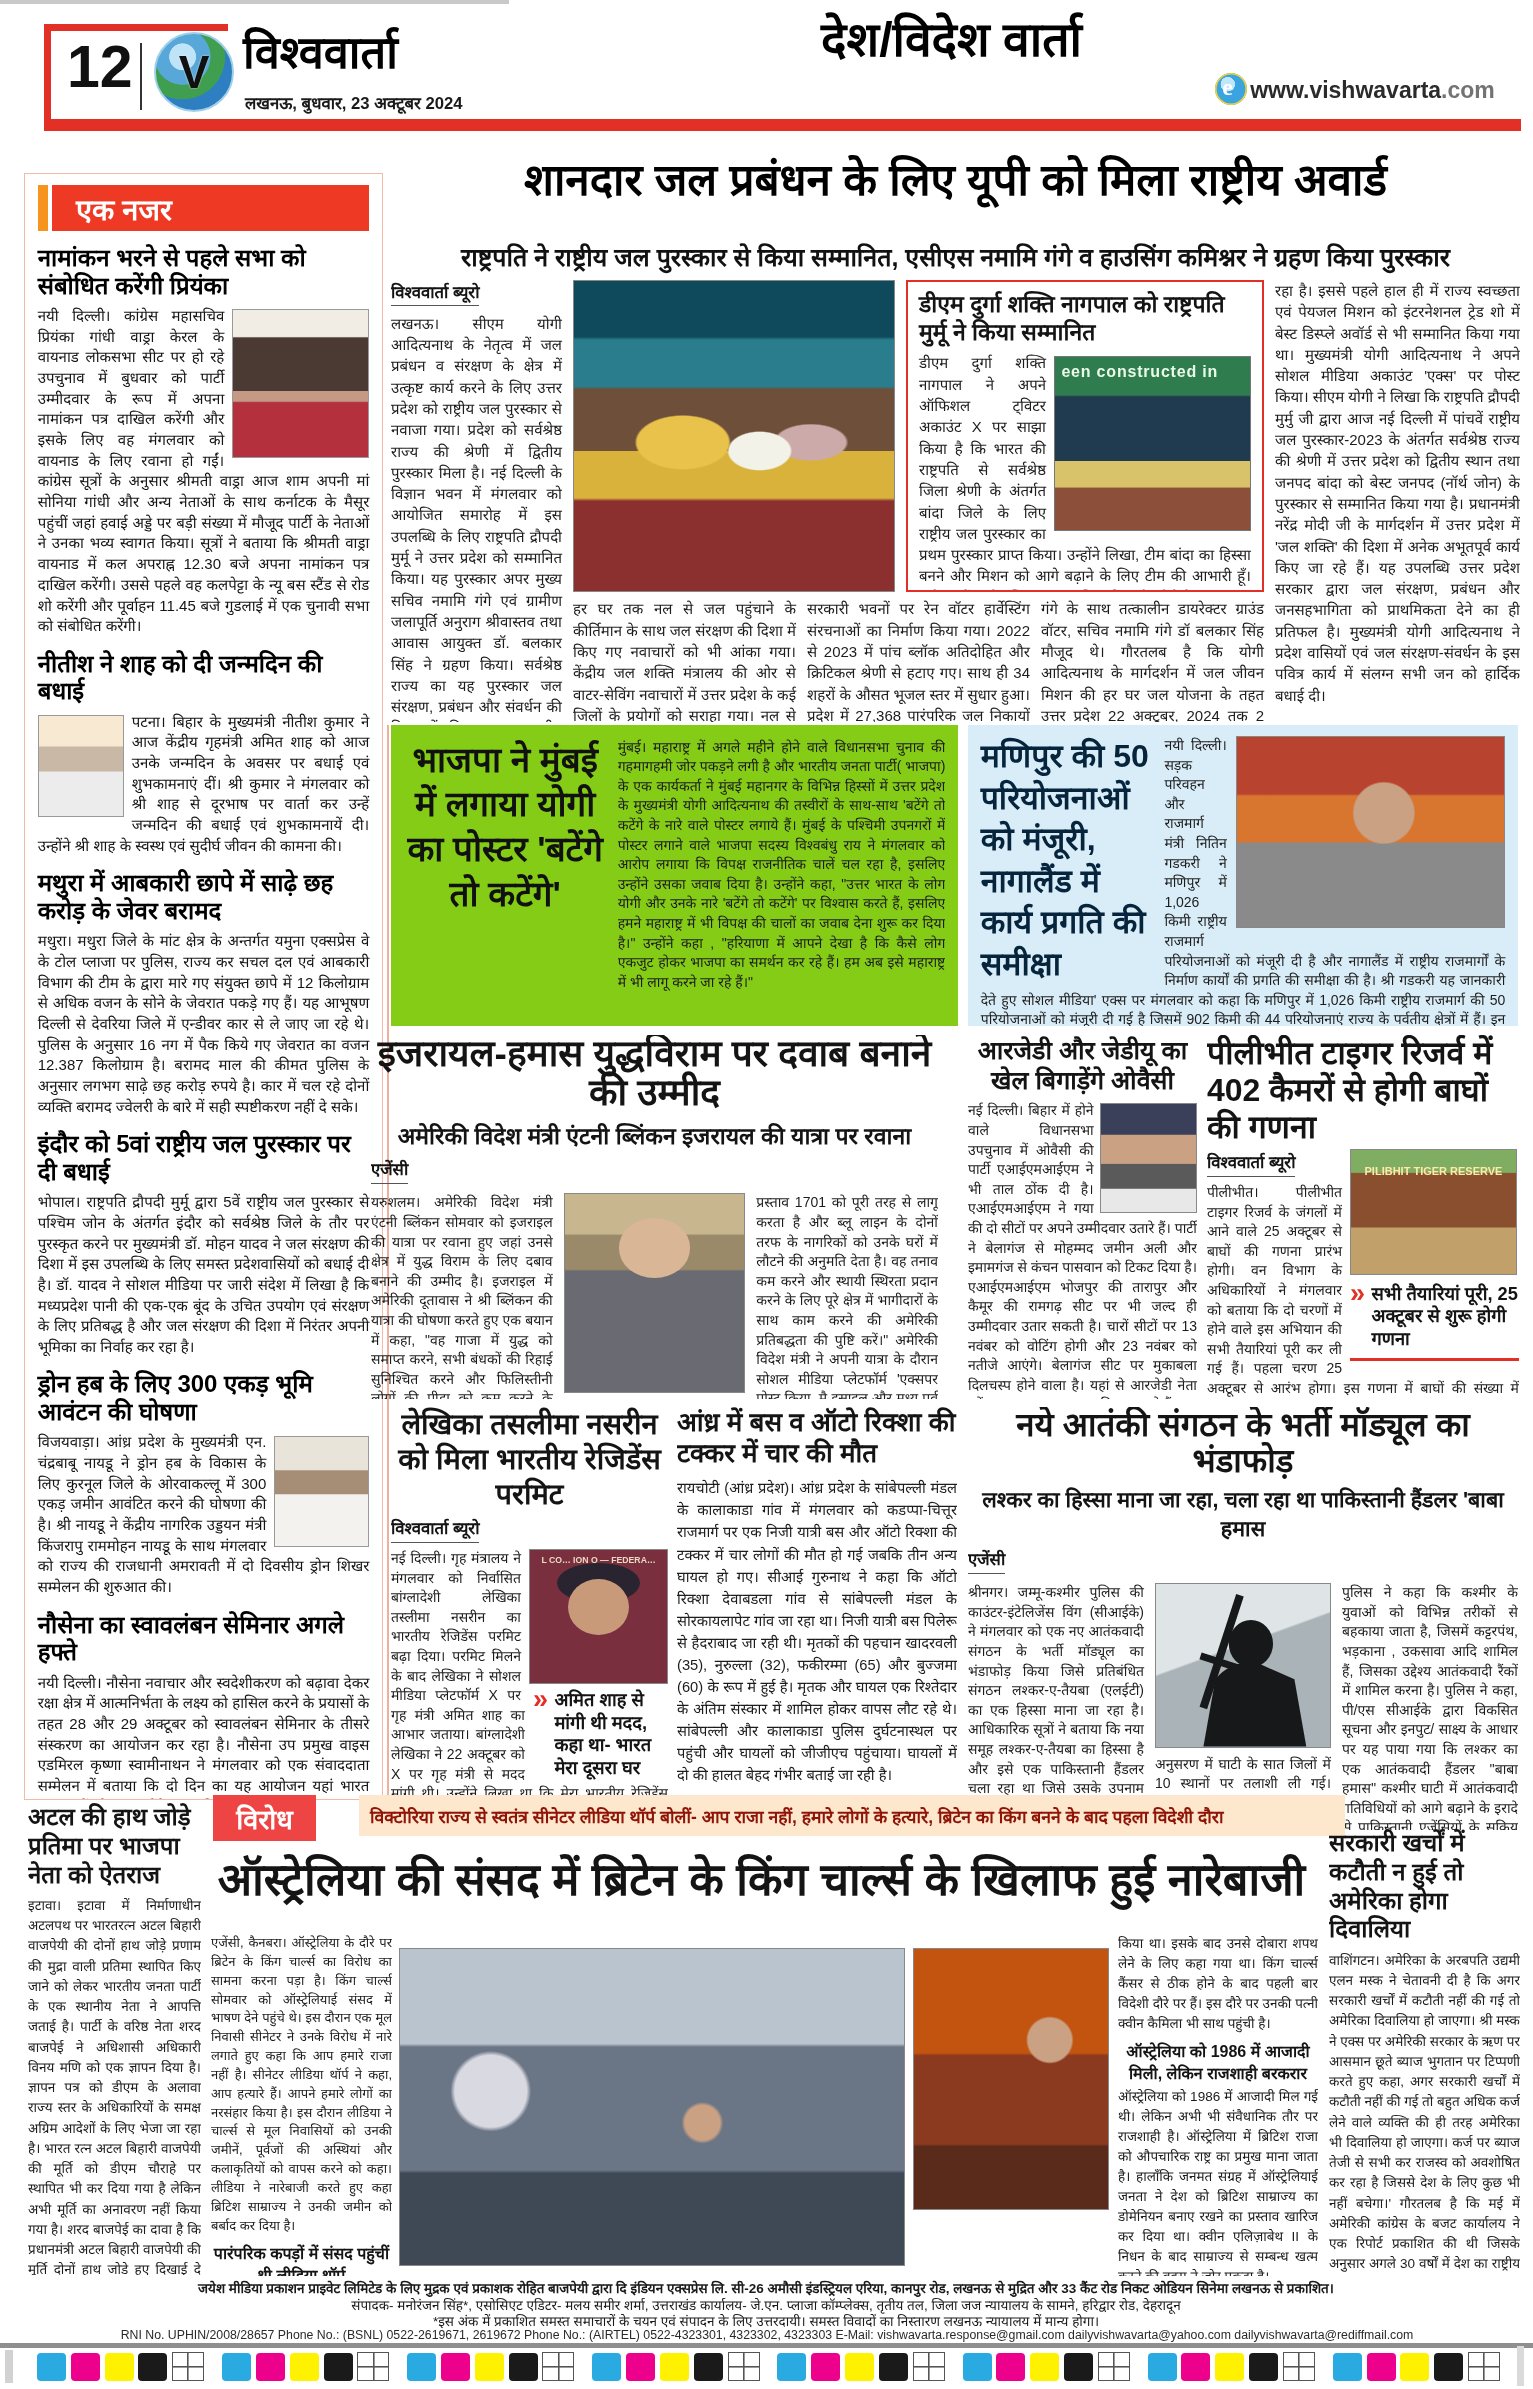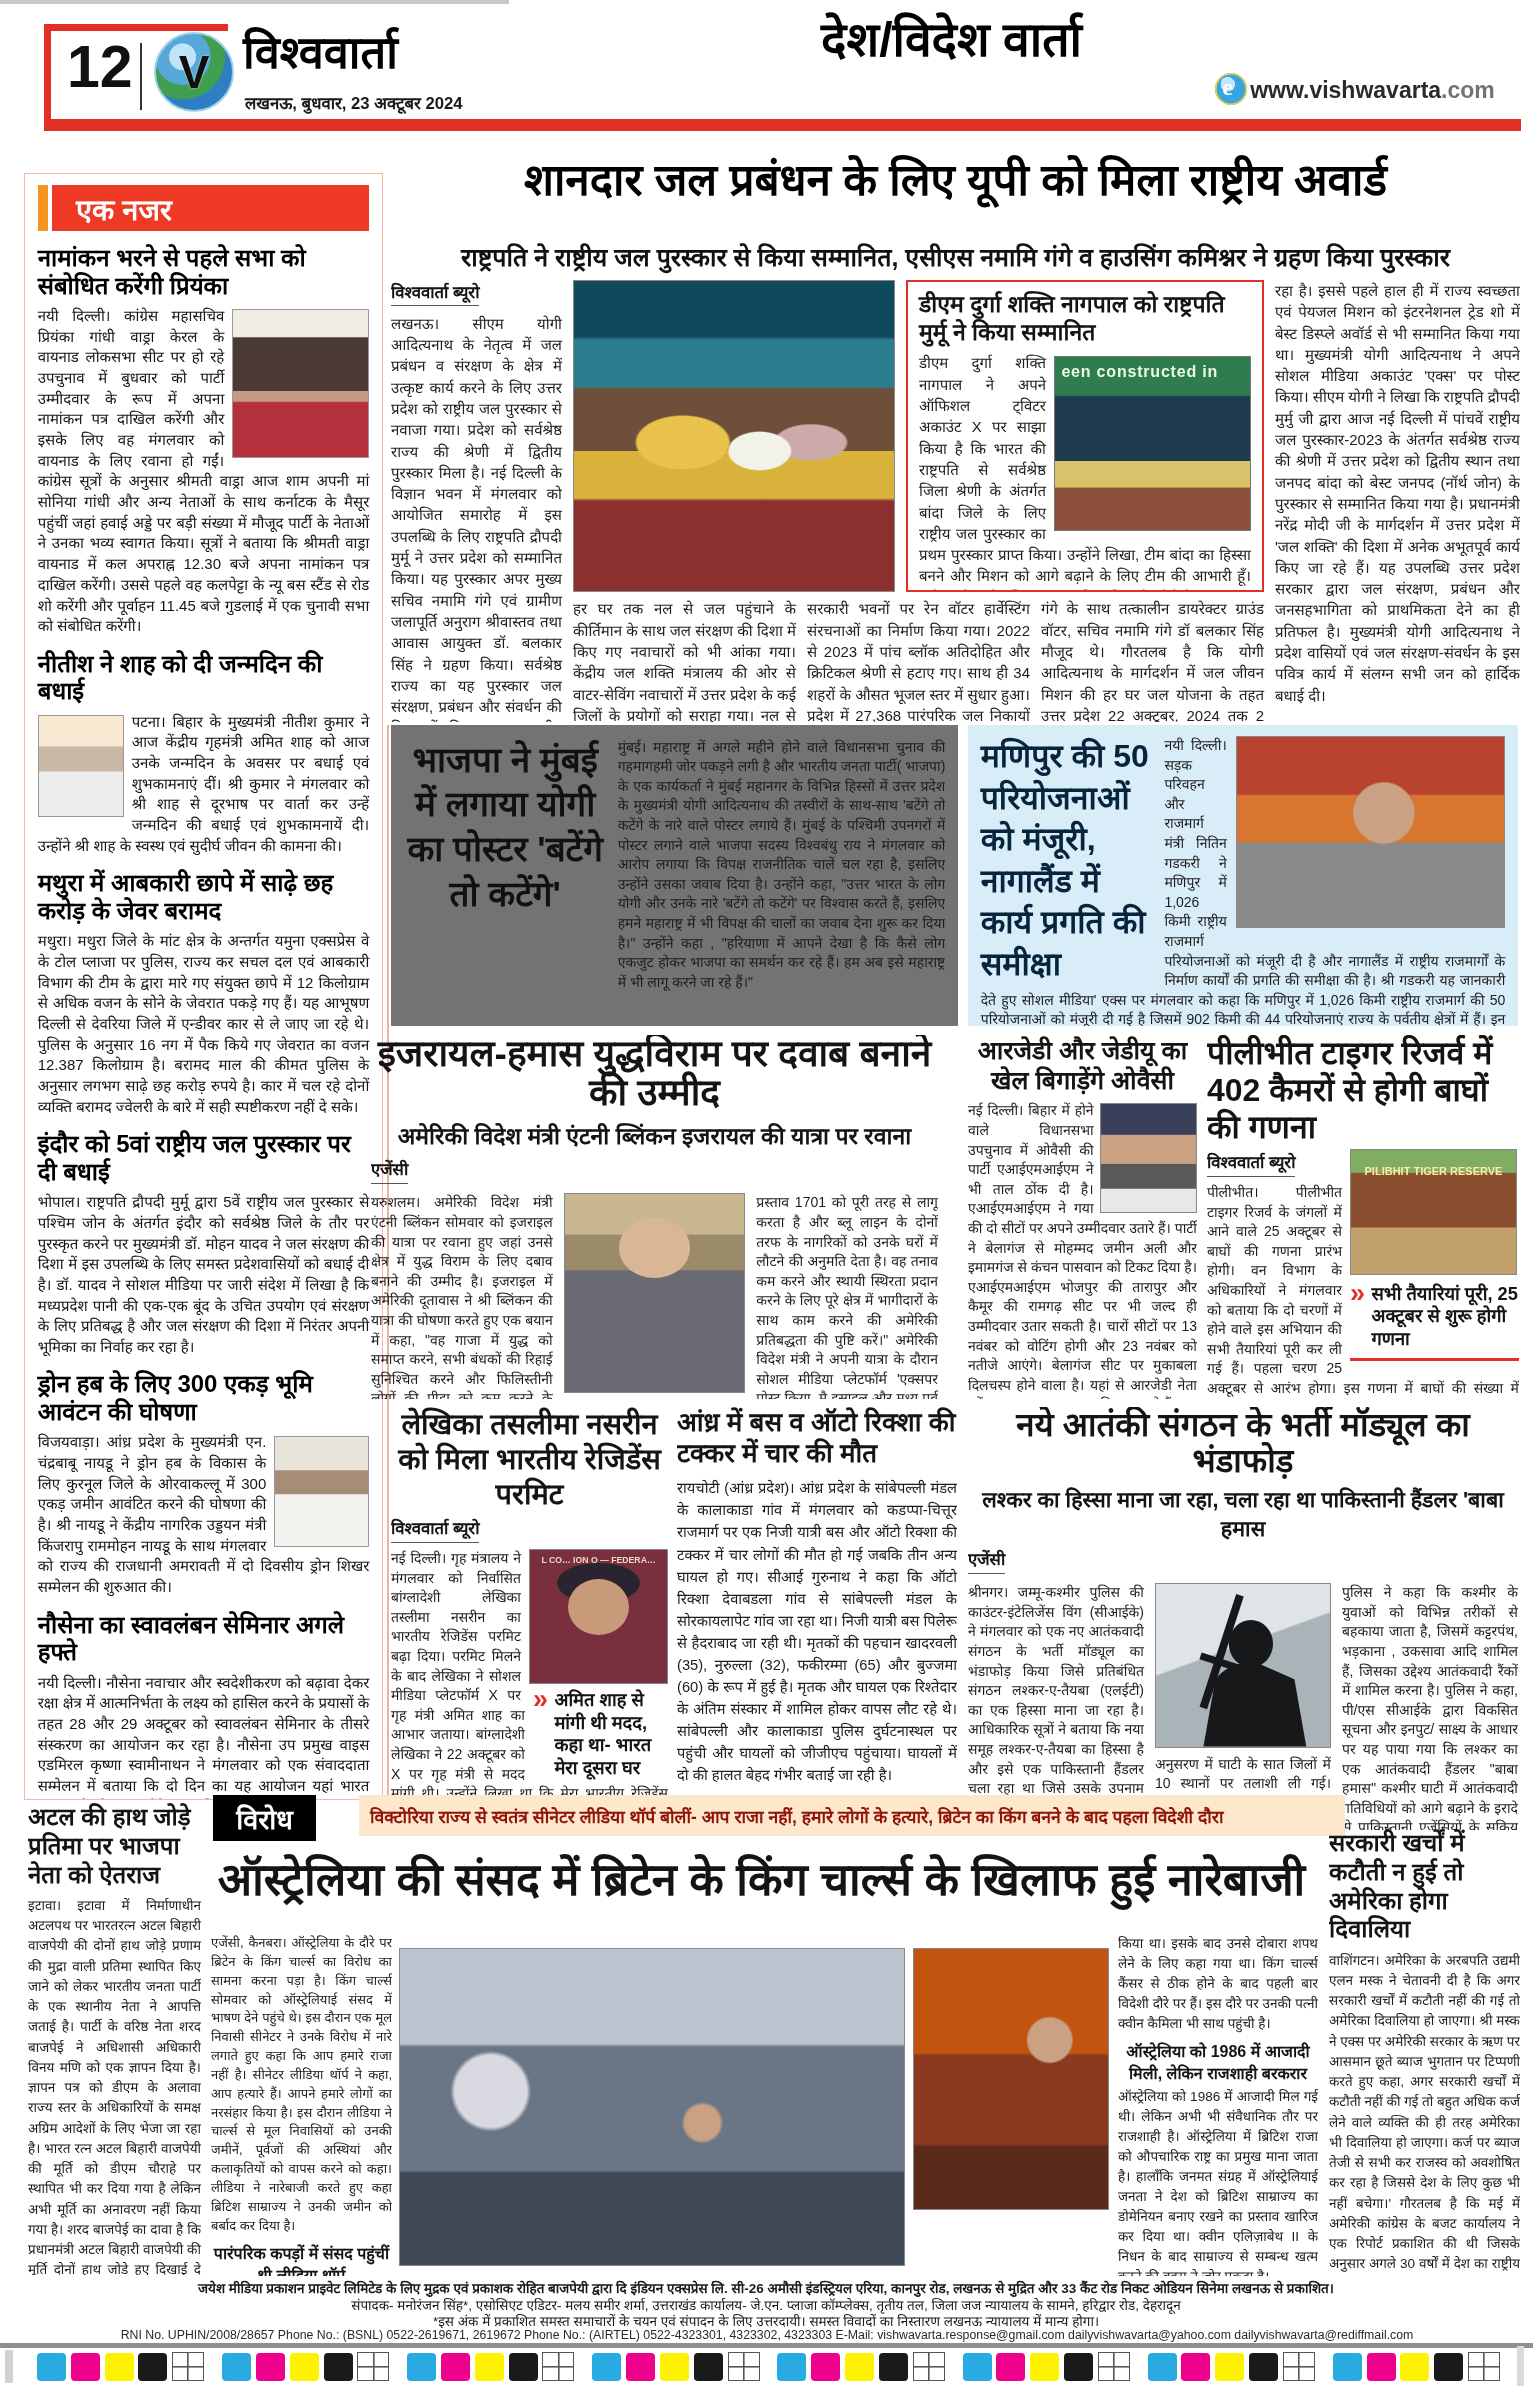--- a/index.html
+++ b/index.html
@@ -54,21 +54,21 @@
      background:radial-gradient(ellipse at 30% 40%,#e8c24a 0 18%,transparent 19%),radial-gradient(ellipse at 60% 45%,#f2f2e8 0 14%,transparent 15%),radial-gradient(ellipse at 80% 40%,#caa 0 12%,transparent 13%);}
   .dmbox{grid-row:1;grid-column:3;border:2.4px solid #e23026;padding:8px 11px;box-sizing:border-box;overflow:hidden;}
   .dmbox-h{font-size:23px;font-weight:bold;line-height:1.22;margin-bottom:6.4px;}
   .ph-dm{float:right;width:197px;height:175px;margin:3.2px 0 4.8px 8px;border:0.8px solid #777;position:relative;
      background:linear-gradient(180deg,#2f7d4f 0 22%,#203a4f 23% 60%,#d8c26a 45% 75%,#8c4f3a 76% 100%);}
   .ph-dm .ovl{position:absolute;top:6.4px;left:6.4px;right:3.2px;color:#eafbe7;font-size:16px;font-weight:bold;letter-spacing:0.8px;}
   .lead-right{grid-row:1/3;grid-column:4;}
   .lead-col1{grid-row:1/3;grid-column:1;}
   .lead-under{grid-row:2;grid-column:2/4;column-count:3;column-gap:11px;}
   
-  .peachbox{background:#737373;display:flex;box-sizing:border-box;padding:12.7px;}
+  .peachbox{background:#84cc16;display:flex;box-sizing:border-box;padding:12.7px;}
   .peach-h{width:203px;font-size:35px;font-weight:bold;line-height:1.28;color:#111;padding-right:11px;text-align:center;}
   .bluebox{background:#d9edf8;box-sizing:border-box;padding:11px 12.7px;}
   .blue-h{float:left;width:171px;font-size:32px;font-weight:bold;line-height:1.3;color:#06243c;margin-right:12.7px;}
   .ph-gadkari{float:right;width:269px;height:192px;margin:0 0 6.4px 9.5px;border:0.8px solid #888;
      background:radial-gradient(circle at 55% 40%,#caa183 0 16%,transparent 17%),linear-gradient(180deg,#b8432f 0 30%,#d8752f 31% 55%,#8a8a8a 56% 100%);}
   
   .isr-h{font-size:37px;font-weight:bold;line-height:1.05;}
   .isr-sub{font-size:23px;font-weight:bold;}
   .grid3{display:grid;grid-template-columns:1fr 1fr 1fr;gap:11px;}
   .ph-blinken{width:100%;height:200px;border:0.8px solid #888;margin-bottom:6.4px;
@@ -93,21 +93,21 @@
   .ph-taslima .bg1{position:absolute;top:4.8px;left:3.2px;right:3.2px;color:#e8d9c2;font-size:8.7px;font-weight:bold;text-align:center;}
   .ph-taslima .face{position:absolute;left:28%;top:22%;width:44%;height:42%;border-radius:50%;background:#c99a7a;}
   .ph-taslima .hair{position:absolute;left:20%;top:10%;width:60%;height:30%;border-radius:50%;background:#2a2430;}
   
   .ter-h{font-size:33px;font-weight:bold;line-height:1.1;}
   .ter-sub{font-size:21.5px;font-weight:bold;}
   .ph-militant{width:100%;height:165px;border:0.8px solid #888;margin-bottom:6.4px;
      background:linear-gradient(160deg,#dfe4e6 0 40%,#aab4b8 41% 100%);}
   
   .atal-h{font-size:24px;font-weight:bold;line-height:1.2;}
-  .virodh{background:#000000;color:#fff;font-size:27px;font-weight:bold;display:flex;align-items:center;justify-content:center;}
+  .virodh{background:#ef4444;color:#fff;font-size:27px;font-weight:bold;display:flex;align-items:center;justify-content:center;}
   .strip{background:#fde7cd;color:#8f1407;font-size:17.5px;font-weight:bold;display:flex;align-items:center;
          padding:0 11px;white-space:nowrap;overflow:hidden;}
   .aus-h{font-size:45px;font-weight:bold;line-height:1;}
   .aus-sub{font-size:16px;font-weight:bold;text-align:center;margin:6.4px 0 3.2px 0;}
   .ph-charles{border:0.8px solid #888;
      background:radial-gradient(circle at 18% 45%,#d9d9e2 0 8%,transparent 9%),radial-gradient(circle at 60% 55%,#caa183 0 5%,transparent 6%),
      linear-gradient(180deg,#b9c4cf 0 30%,#6a7585 31% 70%,#3f4855 71% 100%);}
   .ph-protest{border:0.8px solid #888;
      background:radial-gradient(circle at 70% 35%,#caa183 0 10%,transparent 11%),linear-gradient(180deg,#c2540f 0 40%,#8c3a1f 41% 75%,#5a2a1a 76% 100%);}
   .usa-h{font-size:24px;font-weight:bold;line-height:1.2;}

